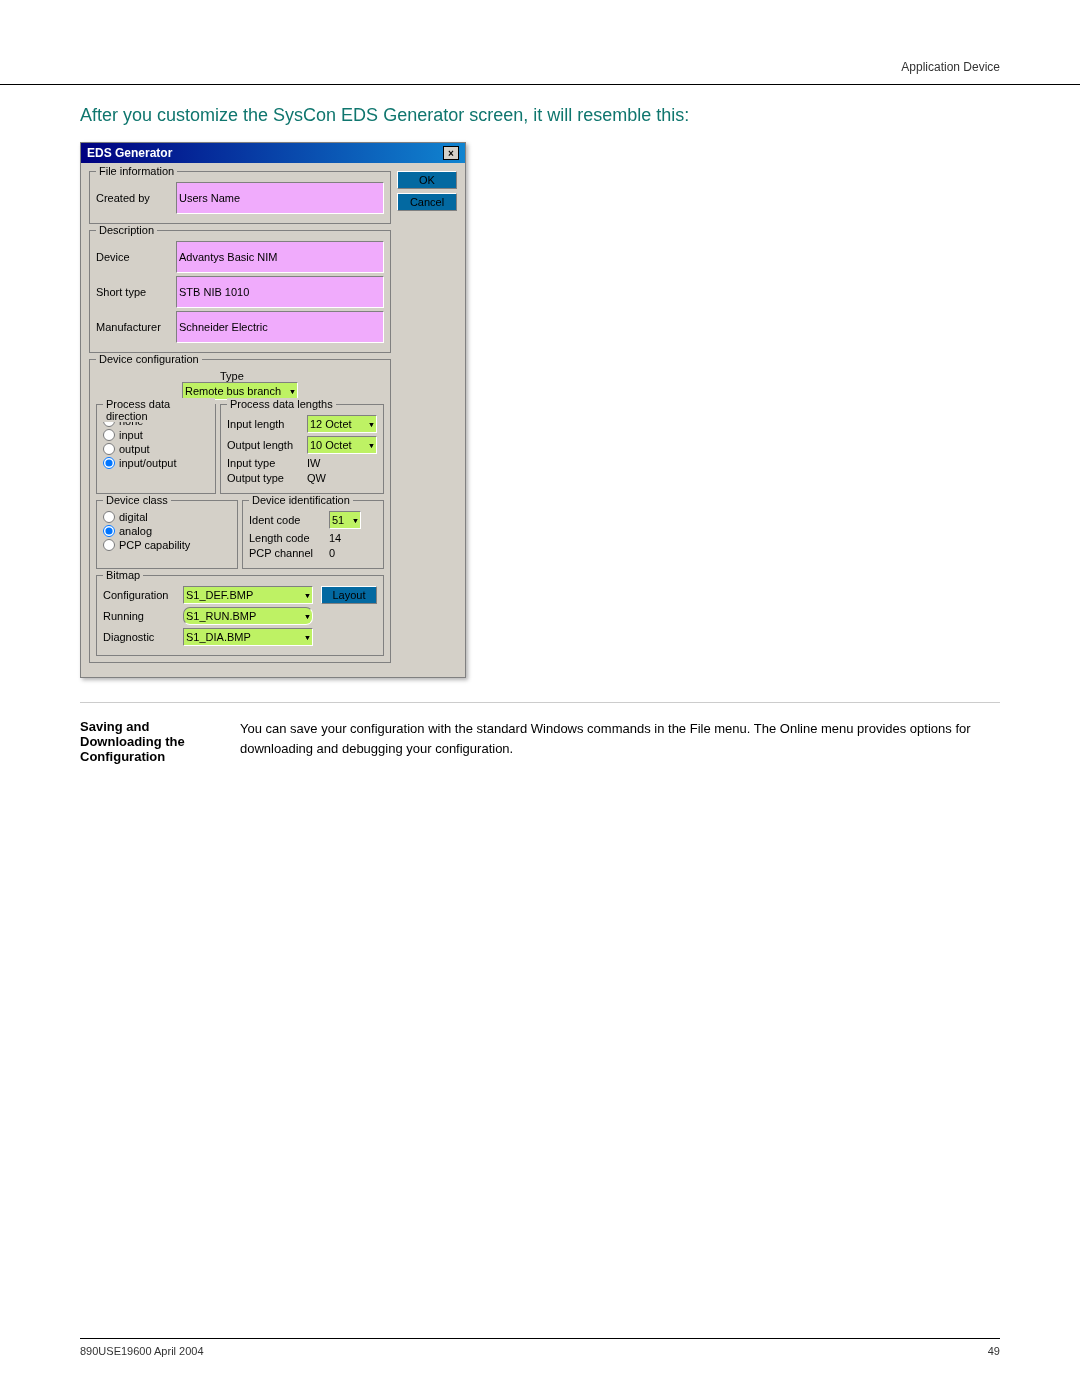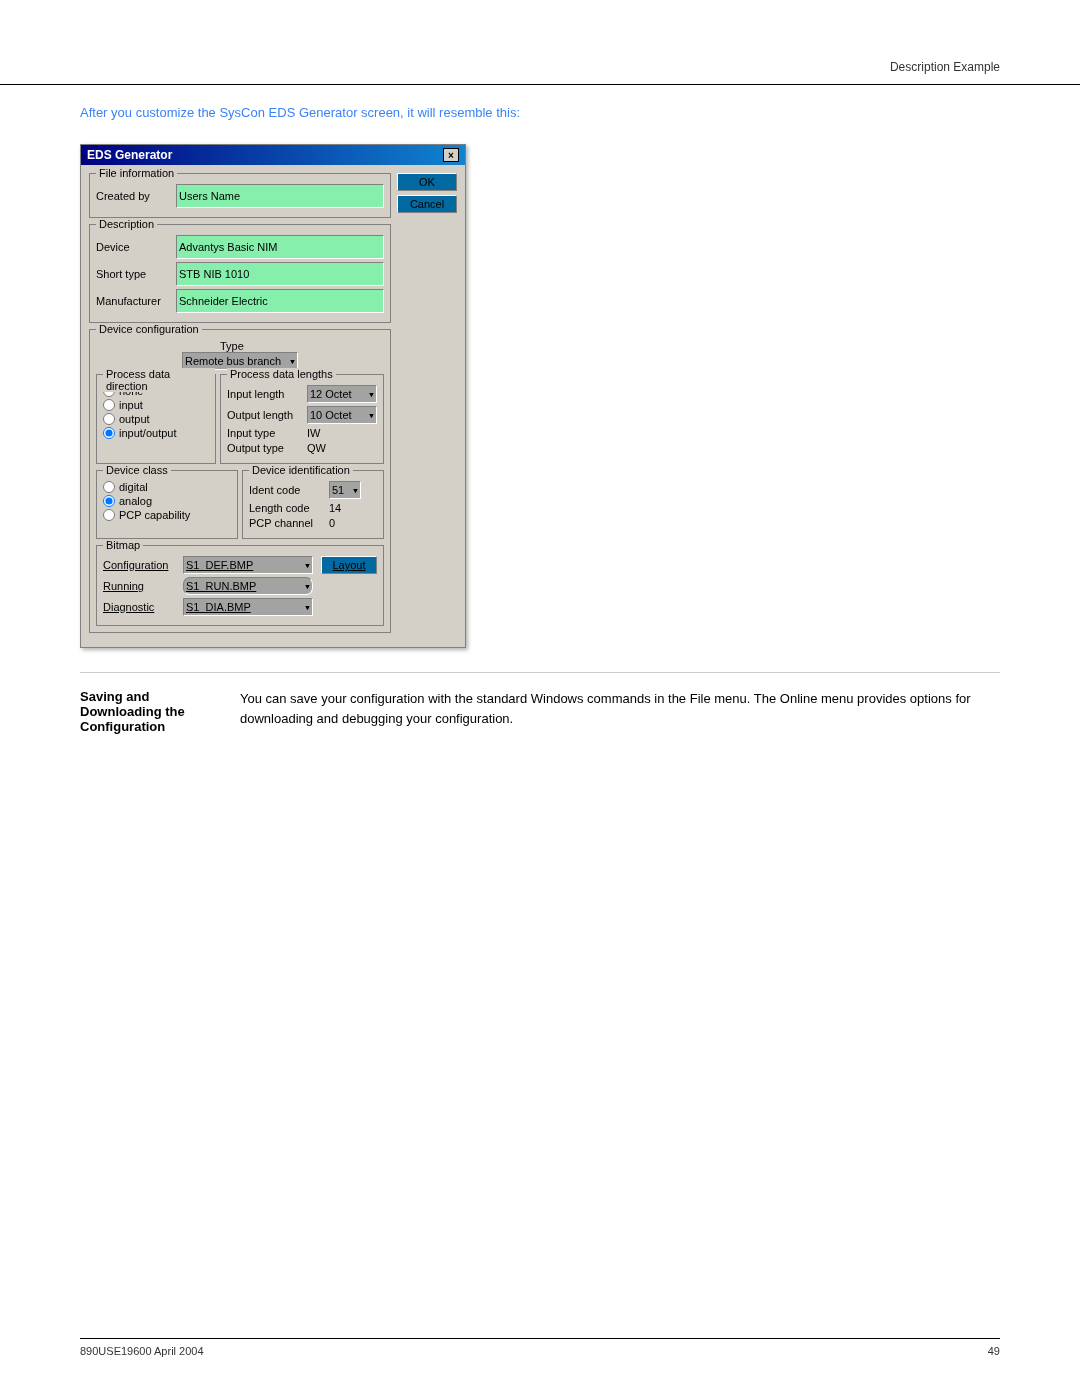--- a/index.html
+++ b/index.html
@@ -25,23 +25,23 @@
     .page-header-text {
       font-size: 12px;
       color: #333;
     }
 
     .main-content {
       padding: 0 80px;
     }
 
     .intro-text {
-      font-size: 13px;
-      margin-bottom: 24px;
-      color: #3b82f6;
+      font-size: 18px;
+      margin-bottom: 16px;
+      color: #0f766e;
     }
 
     .dialog-titlebar {
       background: linear-gradient(to right, #000080, #1084d0);
       color: white;
       padding: 3px 6px;
       display: flex;
       justify-content: space-between;
       align-items: center;
       font-size: 12px;
@@ -116,34 +116,34 @@
     }
 
     .field-label {
       min-width: 80px;
       font-size: 11px;
       color: #000;
     }
 
     .win-input {
       flex: 1;
-      height: 24px;
-      background: #86efac;
+      height: 32px;
+      background: #f0abfc;
       border-top: 1px solid #808080;
       border-left: 1px solid #808080;
       border-right: 1px solid #ffffff;
       border-bottom: 1px solid #ffffff;
       padding: 7px 2px;
       font-size: 11px;
       font-family: 'MS Sans Serif', Arial, sans-serif;
     }
 
     .win-select {
       height: 18px;
-      background: #a3a3a3;
+      background: #bef264;
       border-top: 1px solid #808080;
       border-left: 1px solid #808080;
       border-right: 1px solid #ffffff;
       border-bottom: 1px solid #ffffff;
       font-size: 11px;
       font-family: 'MS Sans Serif', Arial, sans-serif;
       appearance: none;
       -webkit-appearance: none;
       padding: 0 2px;
       padding-right: 16px;
@@ -284,21 +284,21 @@
       border: 1px solid #808080;
       padding: 4px 6px 6px 6px;
       margin-bottom: 6px;
       position: relative;
     }
   </style>
 </head>
 <body>
 
 <div class="page-header">
-  <span class="page-header-text">Description Example</span>
+  <span class="page-header-text">Application Device</span>
 </div>
 
 <div class="main-content">
   <p class="intro-text">After you customize the SysCon EDS Generator screen, it will resemble this:</p>
 
   
   <div class="dialog-container" style="display:inline-block; background:#d4d0c8;">
     
     <div class="dialog-titlebar">
       <span>EDS Generator</span>
@@ -439,21 +439,21 @@
                   <span>14</span>
                 </div>
                 <div class="pdl-row">
                   <span class="pdl-label">PCP channel</span>
                   <span>0</span>
                 </div>
               </div>
             </div>
           </div>
 
-          <div class="fieldset-group" style="margin-bottom:0;text-decoration:underline;">
+          <div class="fieldset-group" style="margin-bottom:0;">
             <span class="fieldset-legend">Bitmap</span>
             <div style="margin-top:6px;">
               <div class="bitmap-row">
                 <span class="bitmap-label">Configuration</span>
                 <div class="select-wrapper" style="flex:1;">
                   <select class="win-select" style="width:130px;">
                     <option selected="">S1_DEF.BMP</option>
                   </select>
                   <span style="position:absolute;right:2px;font-size:7px;pointer-events:none;">▼</span>
                 </div>

